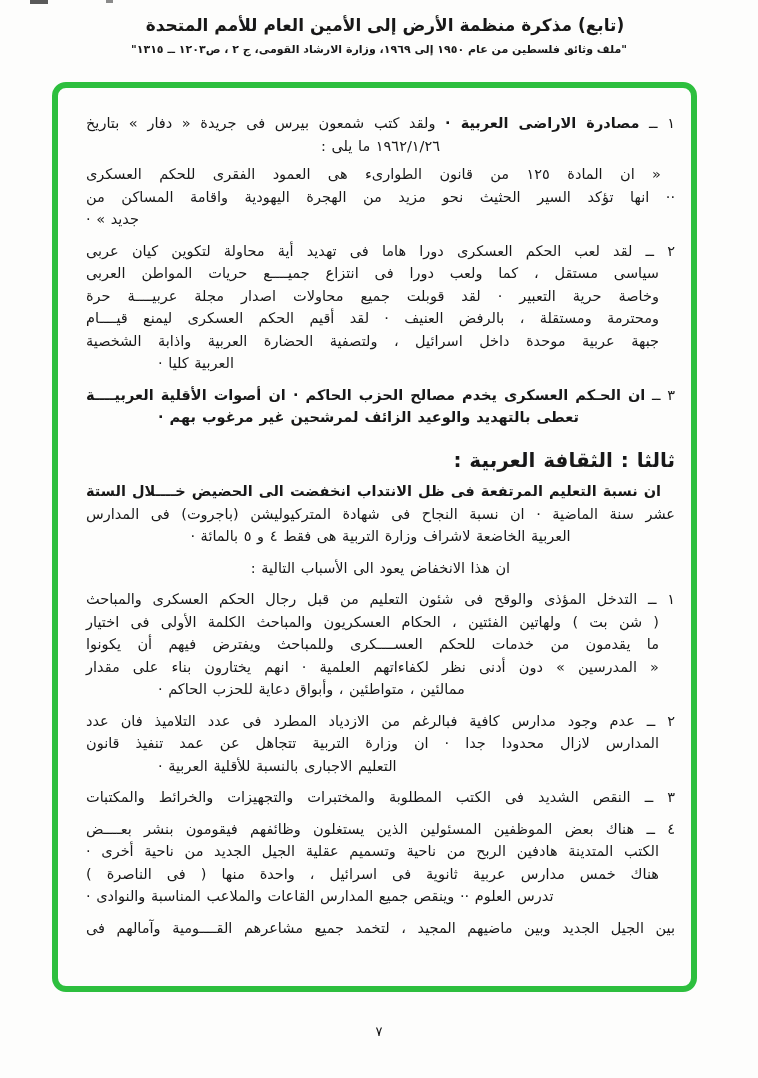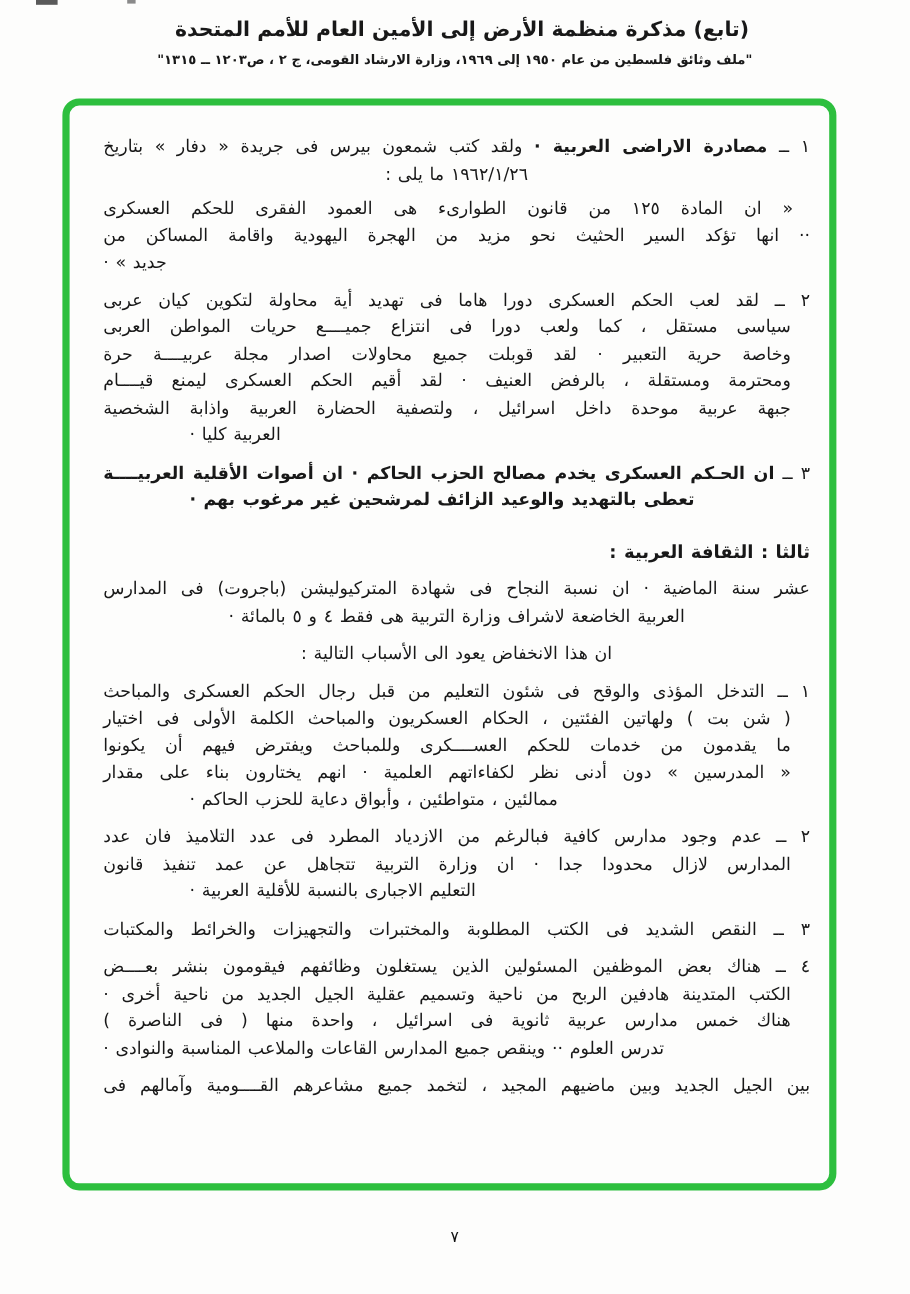--- a/index.html
+++ b/index.html
@@ -41,21 +41,21 @@
     word-spacing:1px;
     text-align:justify;
     text-align-last:justify;
   }
   .line .bold{font-weight:bold;}
   .line.cont{padding-right:16px;}
   .line.open{padding-right:14px;}
   .line.mid{text-align:center;text-align-last:center;}
   .line.left{text-align:center;text-align-last:left;}
   .line.left2{text-align:left;text-align-last:left;padding-left:72px;}
-  .line.right{text-align:right;text-align-last:right;font-size:15px;}
+  .line.right{text-align:right;text-align-last:right;font-size:20px;}
 
   .page-footer{
     position:absolute; left:0; top:1024px; width:758px;
     text-align:center; font-size:13px; color:#111;
   }
 </style>
 </head>
 <body>
 
 <div class="artifact a1"></div>
@@ -86,20 +86,21 @@
         <div class="line left2"><span>العربية كليا ·</span> </div>
       </div>
       <div class="block item">
         <div class="line "><span>٣ ــ</span> <span class="bold">ان الحـكم العسكرى يخدم مصالح الحزب الحاكم · ان أصوات الأقلية العربيــــة</span> </div>
         <div class="line left2"><span class="bold">تعطى بالتهديد والوعيد الزائف لمرشحين غير مرغوب بهم ·</span> </div>
       </div>
       <div class="block heading">
         <div class="line right"><span class="bold">ثالثا : الثقافة العربية :</span> </div>
       </div>
       <div class="block para">
+        <div class="line open"><span class="bold">ان نسبة التعليم المرتفعة فى ظل الانتداب انخفضت الى الحضيض خــــلال الستة</span> </div>
         <div class="line "><span>عشر سنة الماضية · ان نسبة النجاح فى شهادة المتركيوليشن (باجروت) فى المدارس</span> </div>
         <div class="line mid"><span>العربية الخاضعة لاشراف وزارة التربية هى فقط ٤ و ٥ بالمائة ·</span> </div>
       </div>
       <div class="block para">
         <div class="line mid"><span>ان هذا الانخفاض يعود الى الأسباب التالية :</span> </div>
       </div>
       <div class="block item">
         <div class="line "><span>١ ــ التدخل المؤذى والوقح فى شئون التعليم من قبل رجال الحكم العسكرى والمباحث</span> </div>
         <div class="line cont"><span>( شن بت ) ولهاتين الفئتين ، الحكام العسكريون والمباحث الكلمة الأولى فى اختيار</span> </div>
         <div class="line cont"><span>ما يقدمون من خدمات للحكم العســــكرى وللمباحث ويفترض فيهم أن يكونوا</span> </div>

